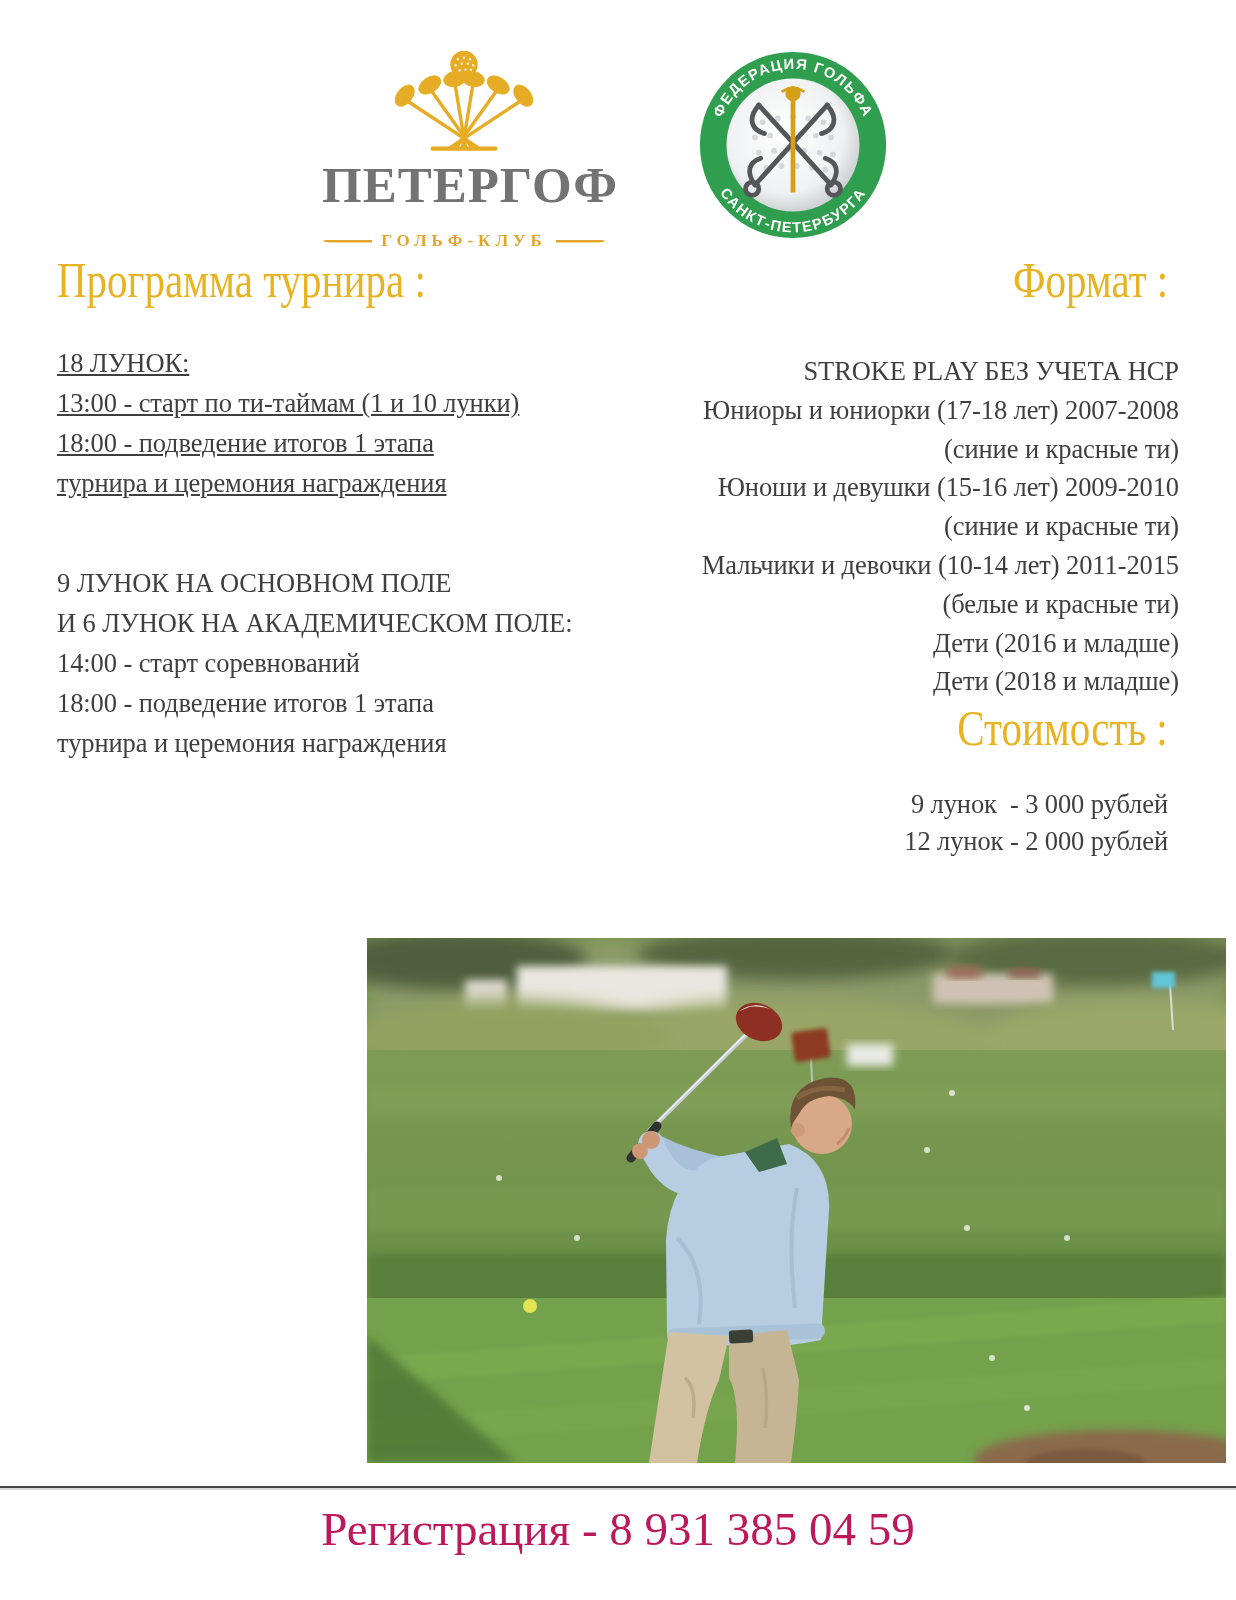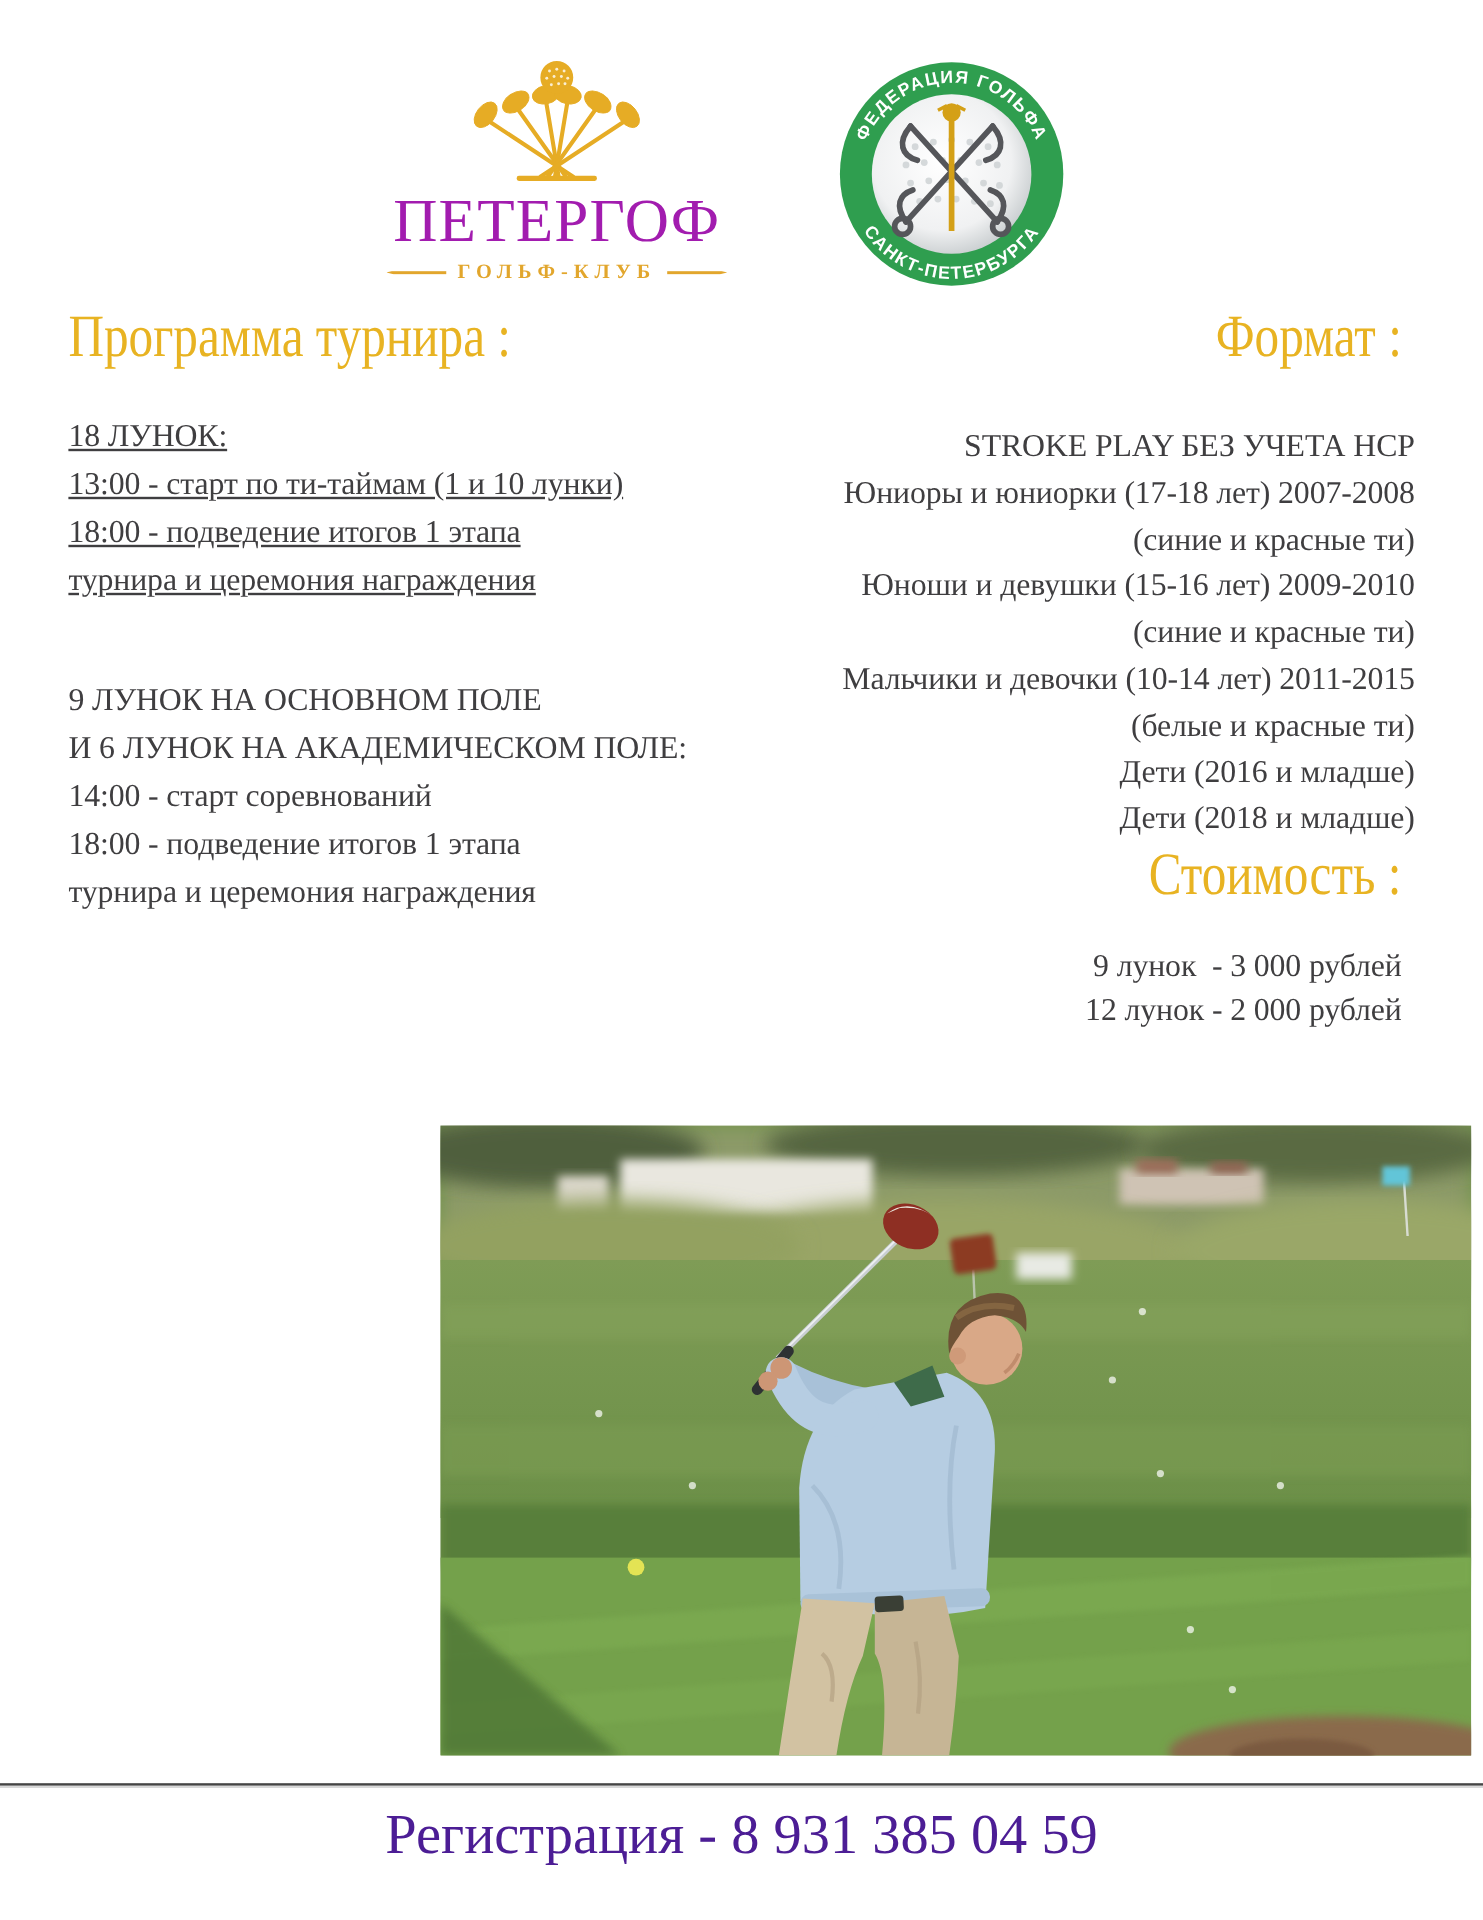--- a/index.html
+++ b/index.html
@@ -2,23 +2,23 @@
 <html><head>
 <meta charset="utf-8">
 <style>
   html,body{margin:0;padding:0;background:#ffffff;}
   .page{position:relative;width:1236px;height:1600px;background:#ffffff;
         font-family:"Liberation Serif",serif;color:#3F3E40;overflow:hidden;}
 
   
   .petergof{position:absolute;left:322px;top:50px;width:284px;text-align:center;}
   .petergof-emblem{display:block;margin:0 auto;}
-  .petergof-title{font-size:51px;line-height:1.0;font-weight:400;color:#a21caf;
+  .petergof-title{font-size:51px;line-height:1.0;font-weight:700;color:#737373;
                   letter-spacing:1px;margin-top:2px;white-space:nowrap;}
-  .petergof-sub{display:flex;align-items:center;justify-content:center;gap:9px;margin-top:6px;}
+  .petergof-sub{display:flex;align-items:center;justify-content:center;gap:9px;margin-top:20px;}
   .petergof-sub .label{font-size:17px;font-weight:600;letter-spacing:5px;color:#E2A62C;white-space:nowrap;}
   .rule{width:54px;height:3px;background:#E2A62C;}
   .rule.left{clip-path:polygon(0 50%,12% 0,100% 0,100% 100%,12% 100%);}
   .rule.right{clip-path:polygon(0 0,88% 0,100% 50%,88% 100%,0 100%);}
   .federation{position:absolute;left:698px;top:50px;}
 
   
   .gold-h{position:absolute;color:#E8B322;font-size:50px;line-height:1.05;white-space:nowrap;}
   .gold-h.left{left:57px;top:254px;transform:scaleX(.82);transform-origin:left top;}
   .gold-h.rt{right:68px;text-align:right;transform:scaleX(.82);transform-origin:right top;}
@@ -35,21 +35,21 @@
   #price-lines{right:68px;top:786px;text-align:right;}
   #price-lines .line{line-height:37px;}
 
   
   .photo{position:absolute;left:367px;top:938px;width:859px;height:525px;margin:0;}
 
   
   .divider{position:absolute;left:0;top:1486px;width:1236px;height:2px;background:#454545;
            box-shadow:0 2px 0 #d8d8d8;}
   .reg-line{position:absolute;left:0;top:1502px;width:1236px;text-align:center;
-            font-size:47px;color:#4c1d95;white-space:nowrap;}
+            font-size:47px;color:#be185d;white-space:nowrap;}
 </style>
 </head>
 <body>
 
 <div class="page">
 
   <div class="petergof">
     <svg class="petergof-emblem" width="152" height="108" viewBox="0 0 200 142">
       <g fill="#E6AC25" stroke="#E6AC25">
 

